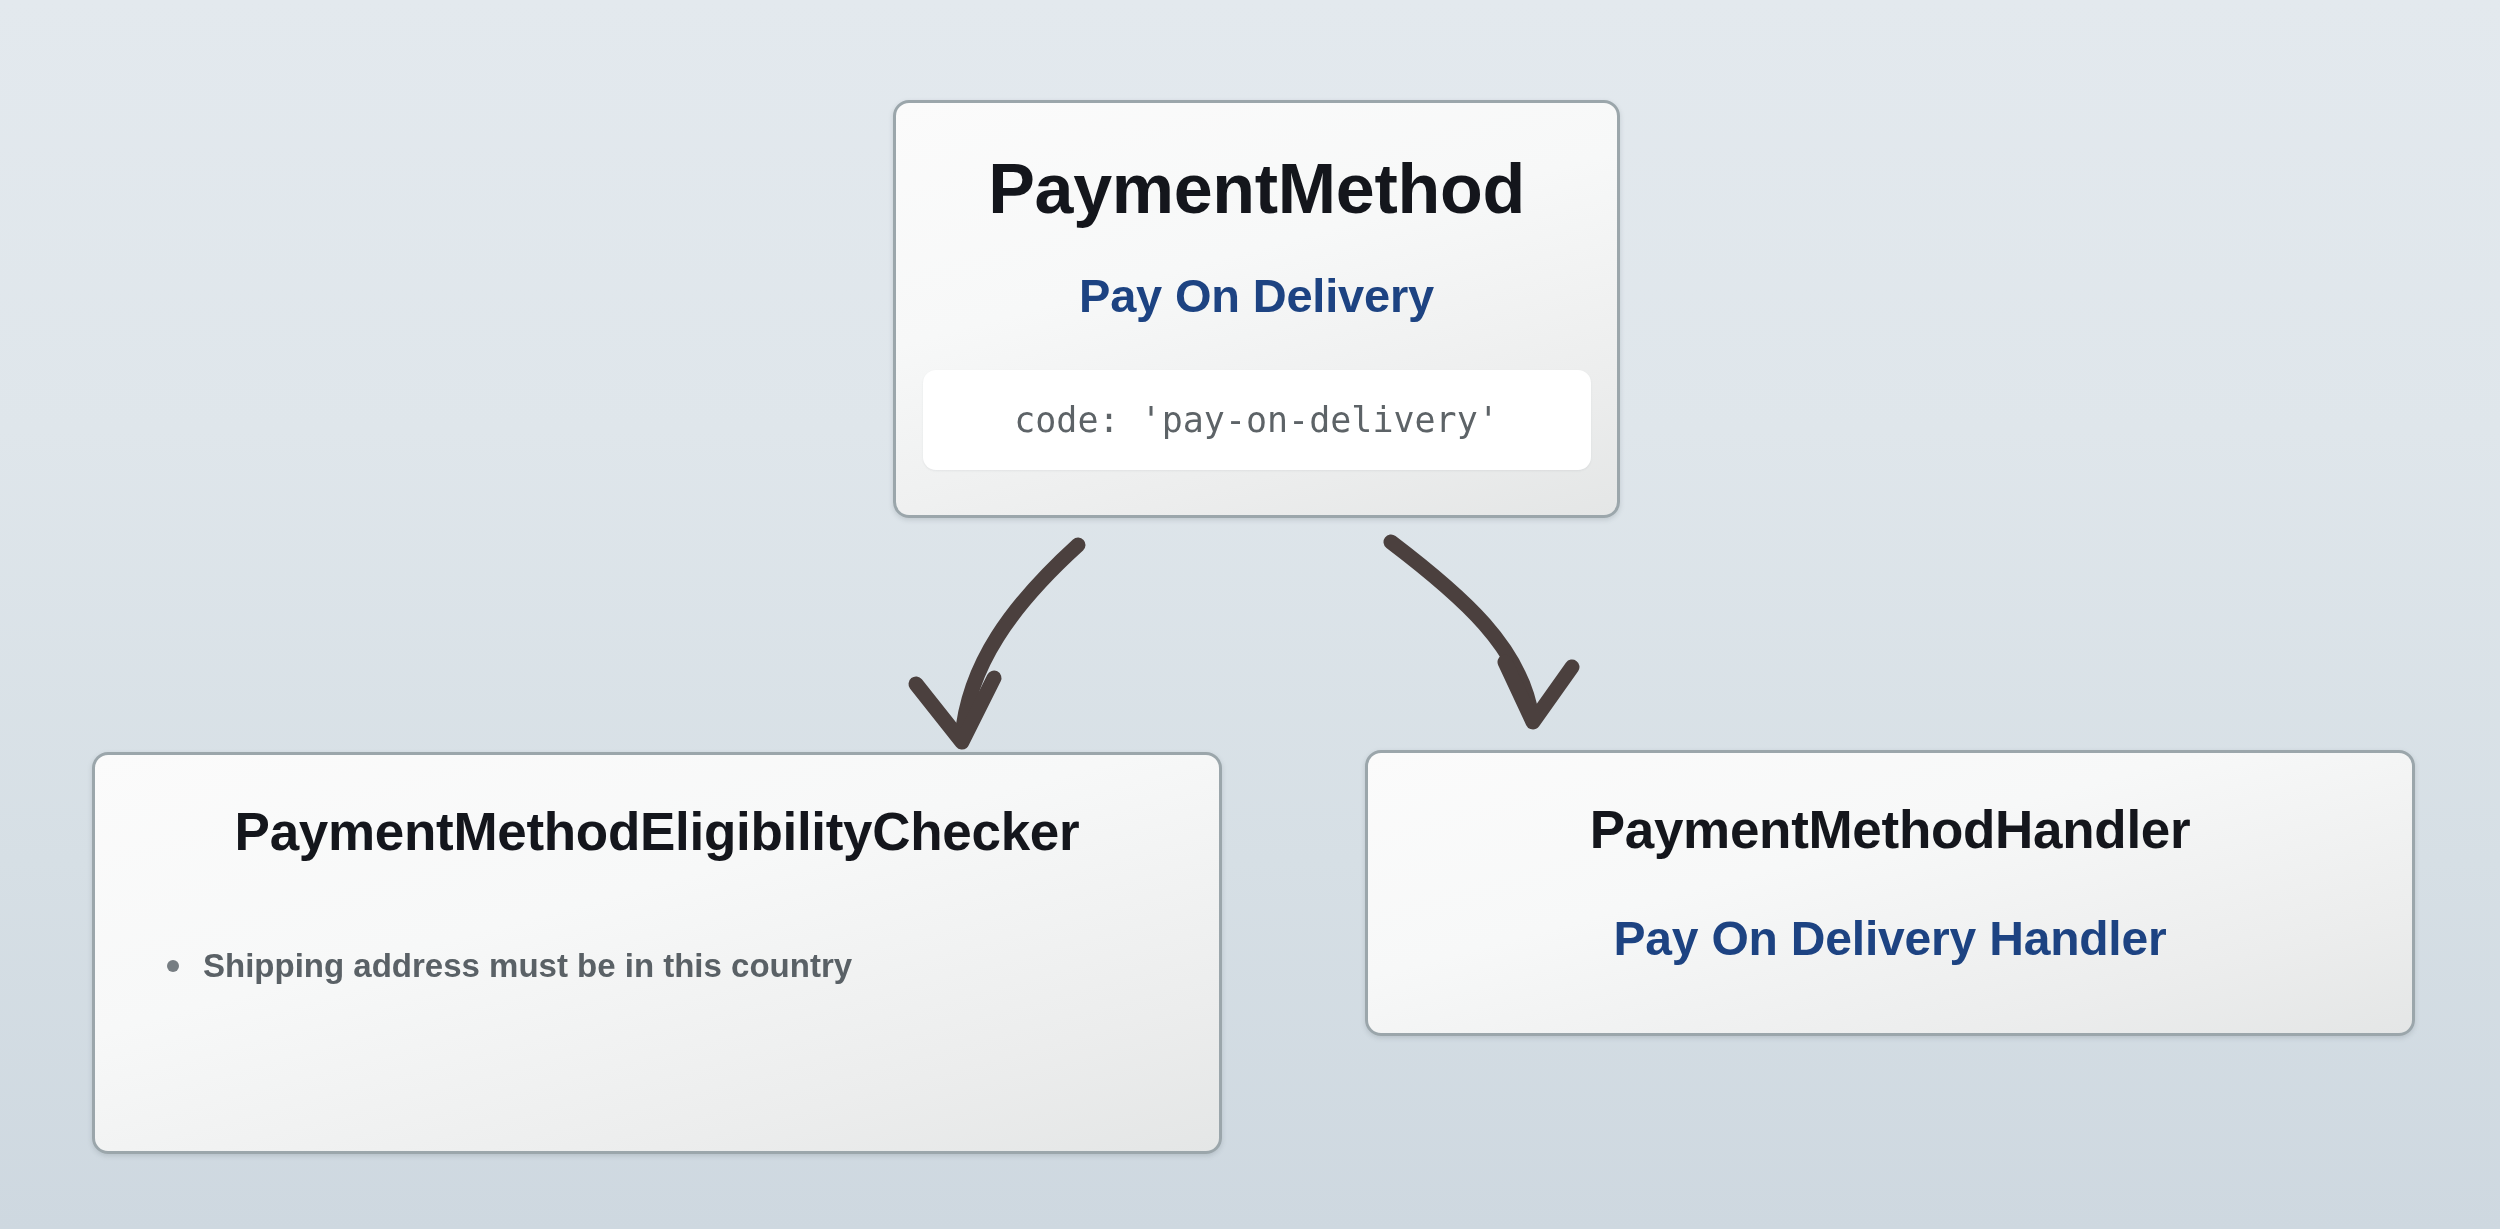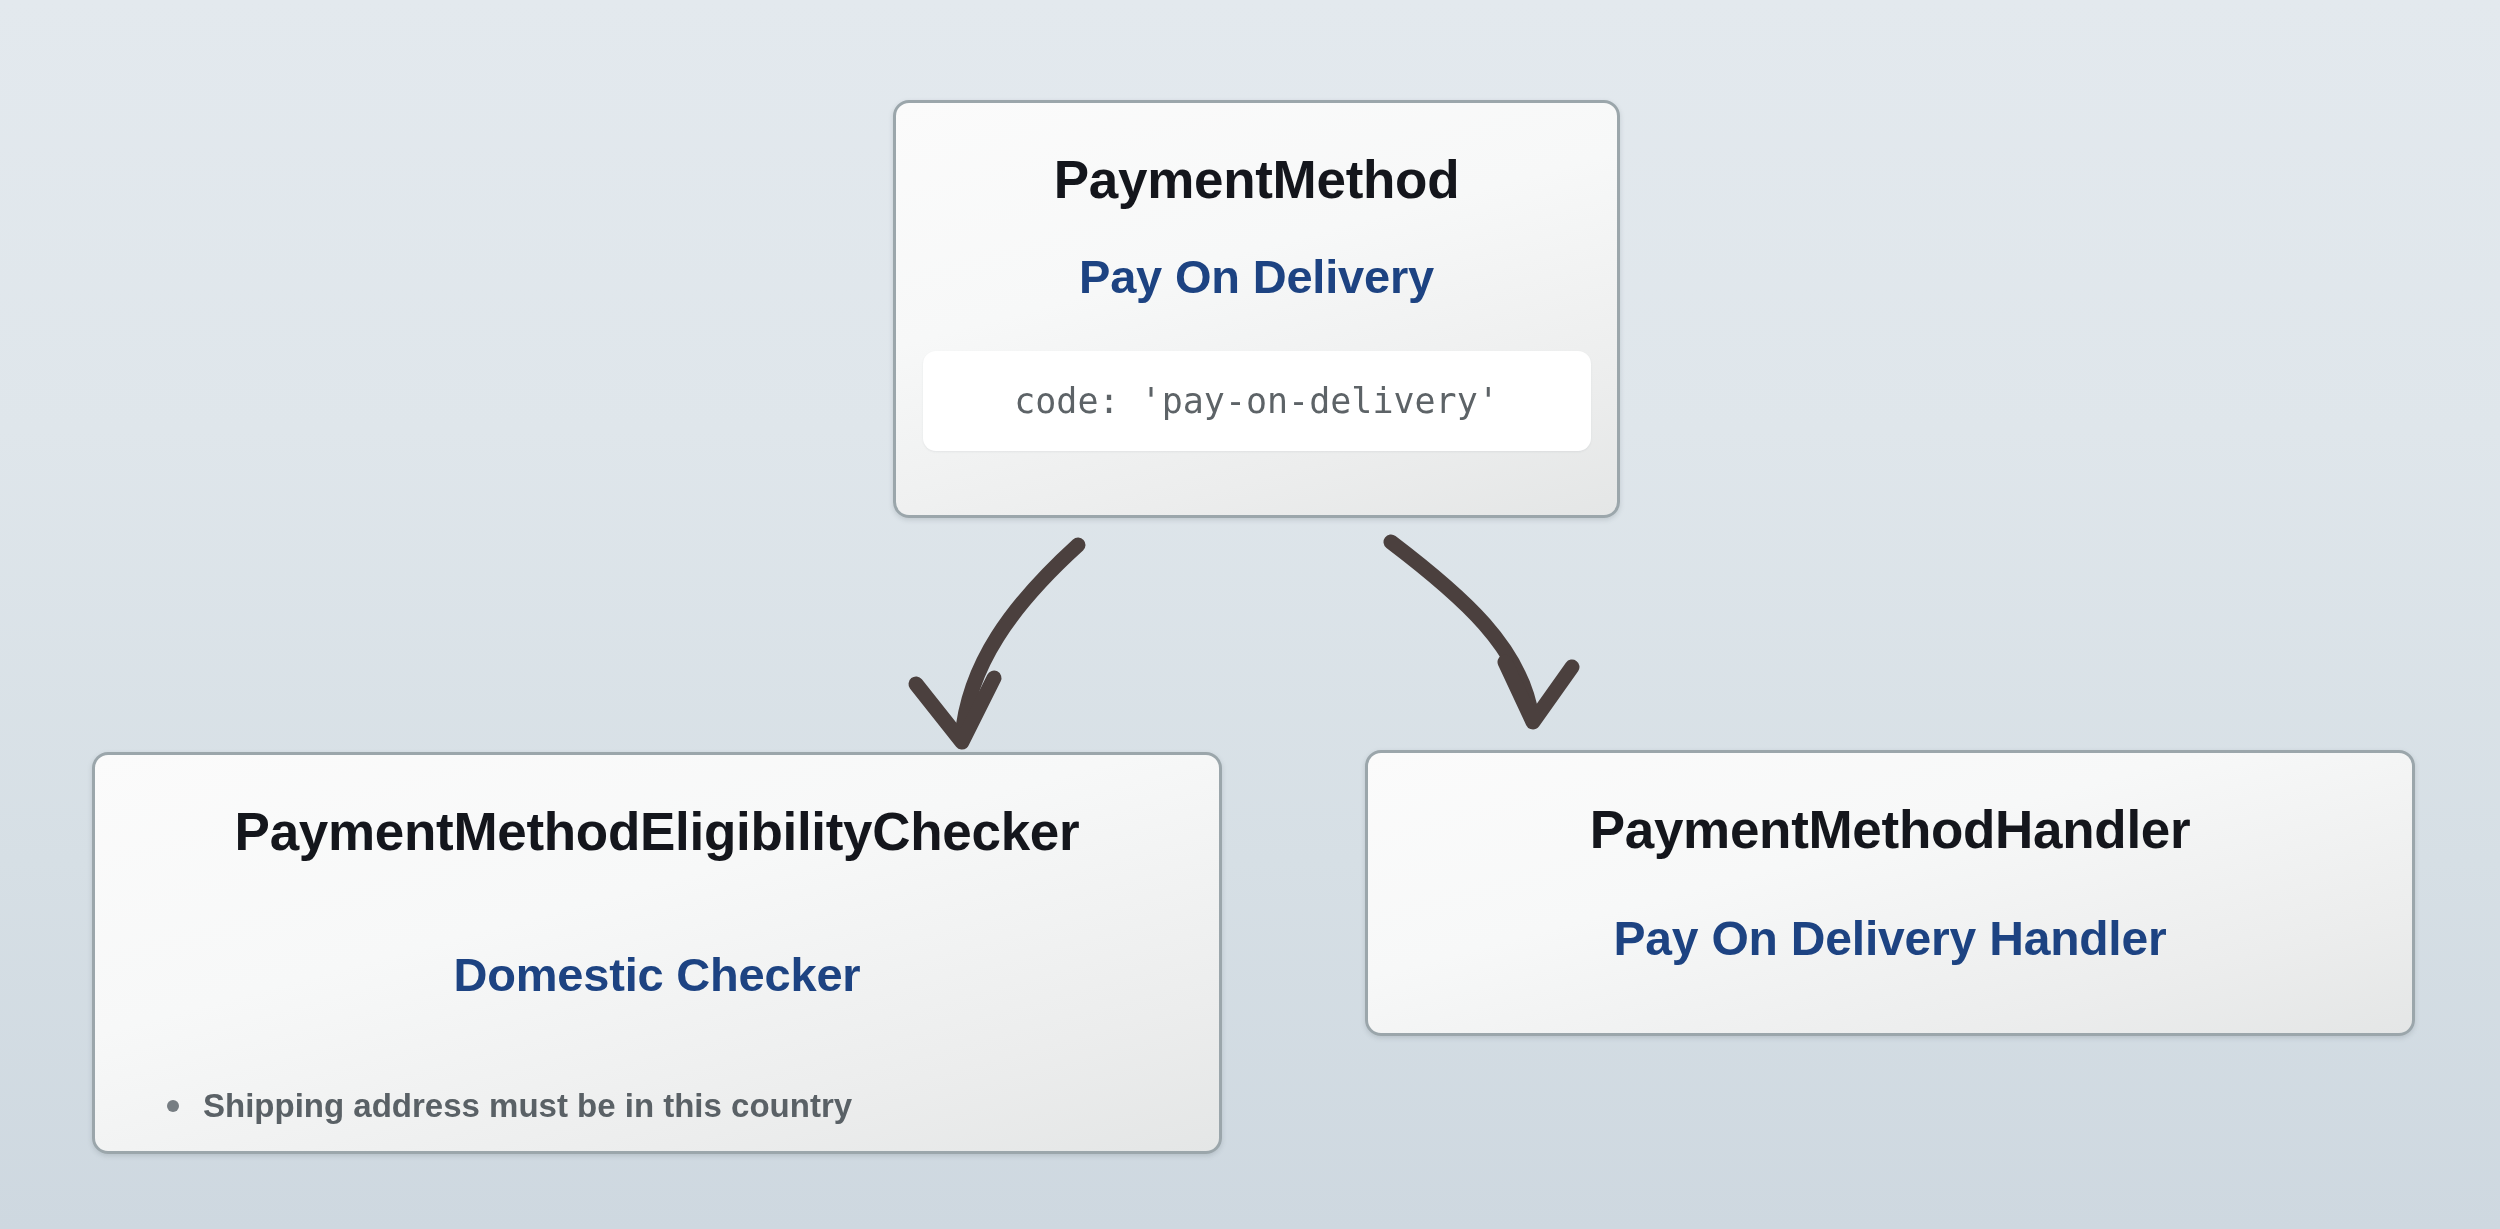--- a/index.html
+++ b/index.html
@@ -60,21 +60,21 @@
 
   
   #node-payment-method {
     left: 893px;
     top: 100px;
     width: 727px;
     height: 418px;
     padding-top: 30px;
   }
   #node-payment-method .node-type {
-    font-size: 53px;
+    font-size: 70px;
     line-height: 1.1;
     margin-top: 18px;
   }
   #node-payment-method .node-title {
     font-size: 47px;
     line-height: 1.1;
     margin-top: 42px;
   }
   .code-box {
     margin-top: 48px;
@@ -182,21 +182,20 @@
   <div class="node" id="node-payment-method">
     <div class="node-type">PaymentMethod</div>
     <div class="node-title">Pay On Delivery</div>
     <div class="code-box">
       <span class="code-text">code: 'pay-on-delivery'</span>
     </div>
   </div>
 
   <div class="node" id="node-eligibility-checker">
     <div class="node-type">PaymentMethodEligibilityChecker</div>
-    <div class="node-title">Domestic Checker</div>
     <ul class="rule-list">
       <li class="rule-item">
         <span class="rule-bullet"></span>
         <span>Shipping address must be in this country</span>
       </li>
     </ul>
   </div>
 
   <div class="node" id="node-payment-method-handler">
     <div class="node-type">PaymentMethodHandler</div>

